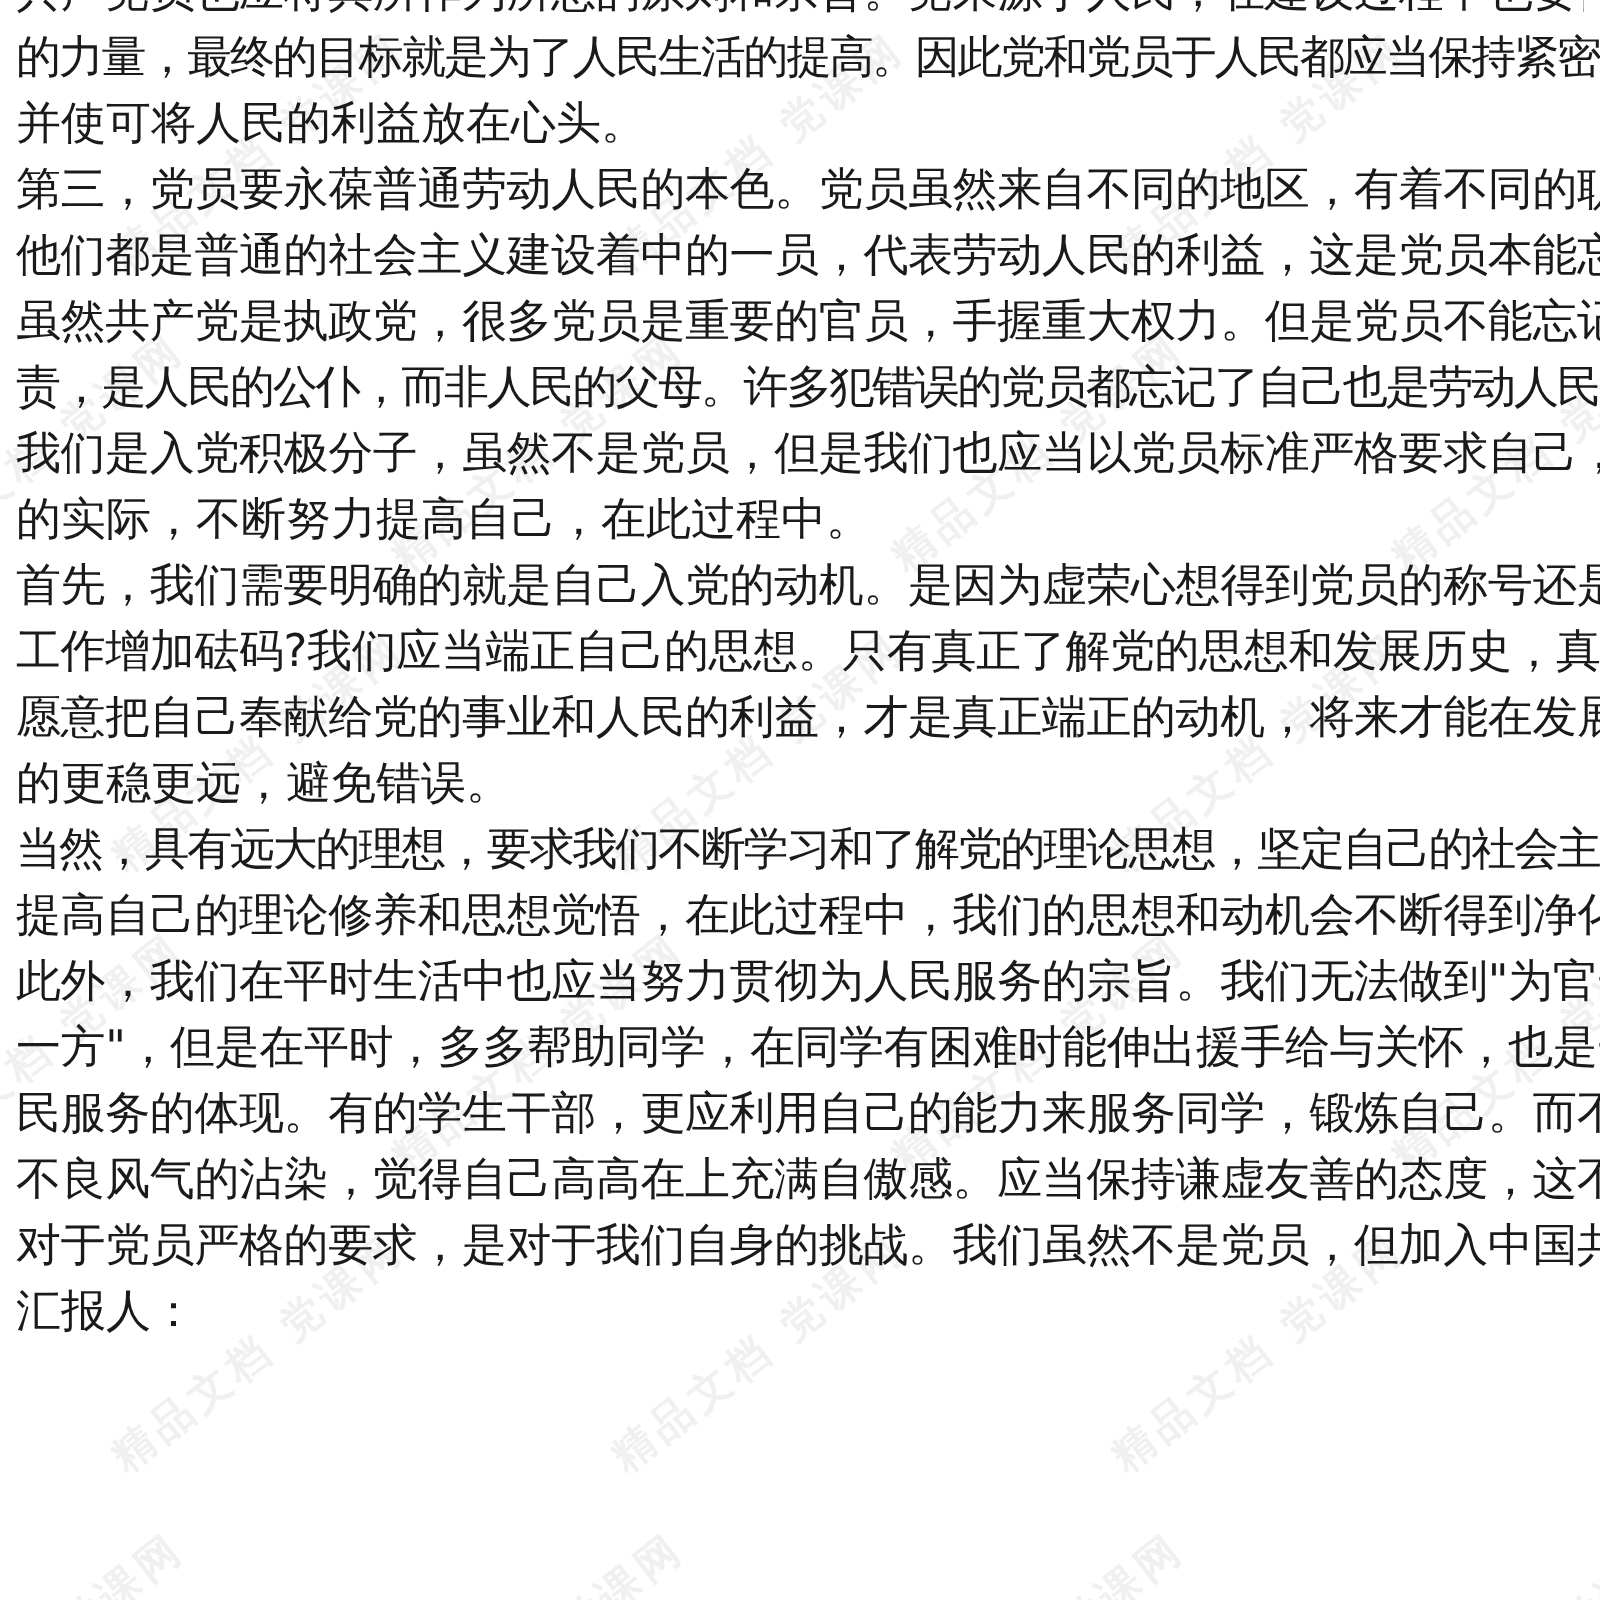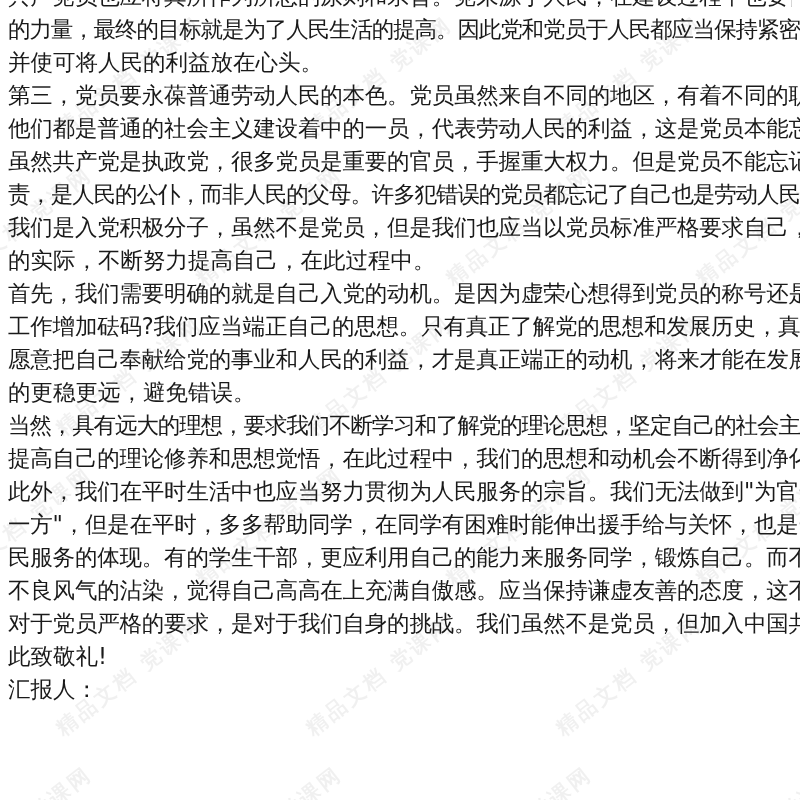--- a/index.html
+++ b/index.html
@@ -116,17 +116,16 @@
       <div class="line ">工作增加砝码?我们应当端正自己的思想。只有真正了解党的思想和发展历史，真正信仰，</div>
       <div class="line ">愿意把自己奉献给党的事业和人民的利益，才是真正端正的动机，将来才能在发展道路上走</div>
       <div class="line short">的更稳更远，避免错误。</div>
       <div class="line tight">当然，具有远大的理想，要求我们不断学习和了解党的理论思想，坚定自己的社会主义信念。</div>
       <div class="line ">提高自己的理论修养和思想觉悟，在此过程中，我们的思想和动机会不断得到净化和提升。</div>
       <div class="line ">此外，我们在平时生活中也应当努力贯彻为人民服务的宗旨。我们无法做到"为官一任造福</div>
       <div class="line ">一方"，但是在平时，多多帮助同学，在同学有困难时能伸出援手给与关怀，也是一种为人</div>
       <div class="line ">民服务的体现。有的学生干部，更应利用自己的能力来服务同学，锻炼自己。而不能受社会</div>
       <div class="line ">不良风气的沾染，觉得自己高高在上充满自傲感。应当保持谦虚友善的态度，这不仅对于学</div>
       <div class="line ">对于党员严格的要求，是对于我们自身的挑战。我们虽然不是党员，但加入中国共产党是我</div>
-      <div class="line short">此致敬礼!</div>
       <div class="line short">汇报人：</div>
     </div>
 
 </div>
 
 </body></html>

